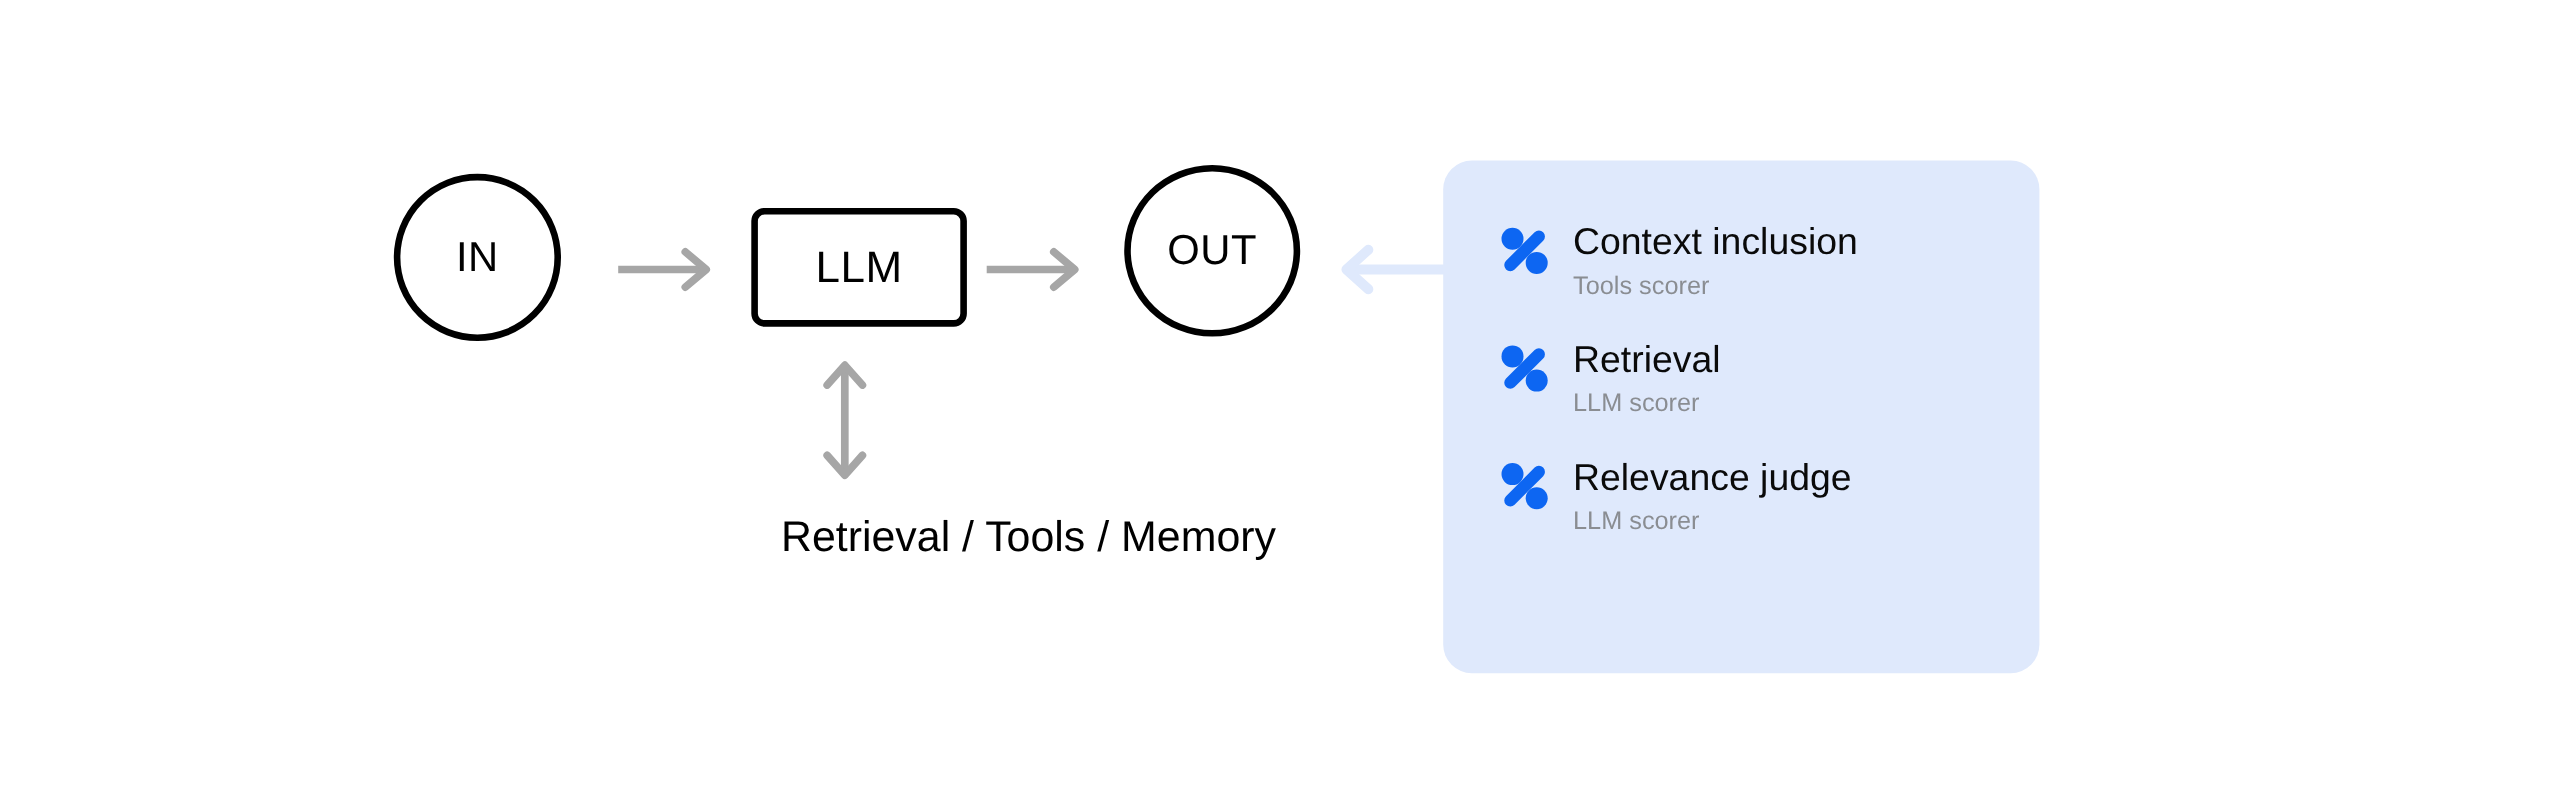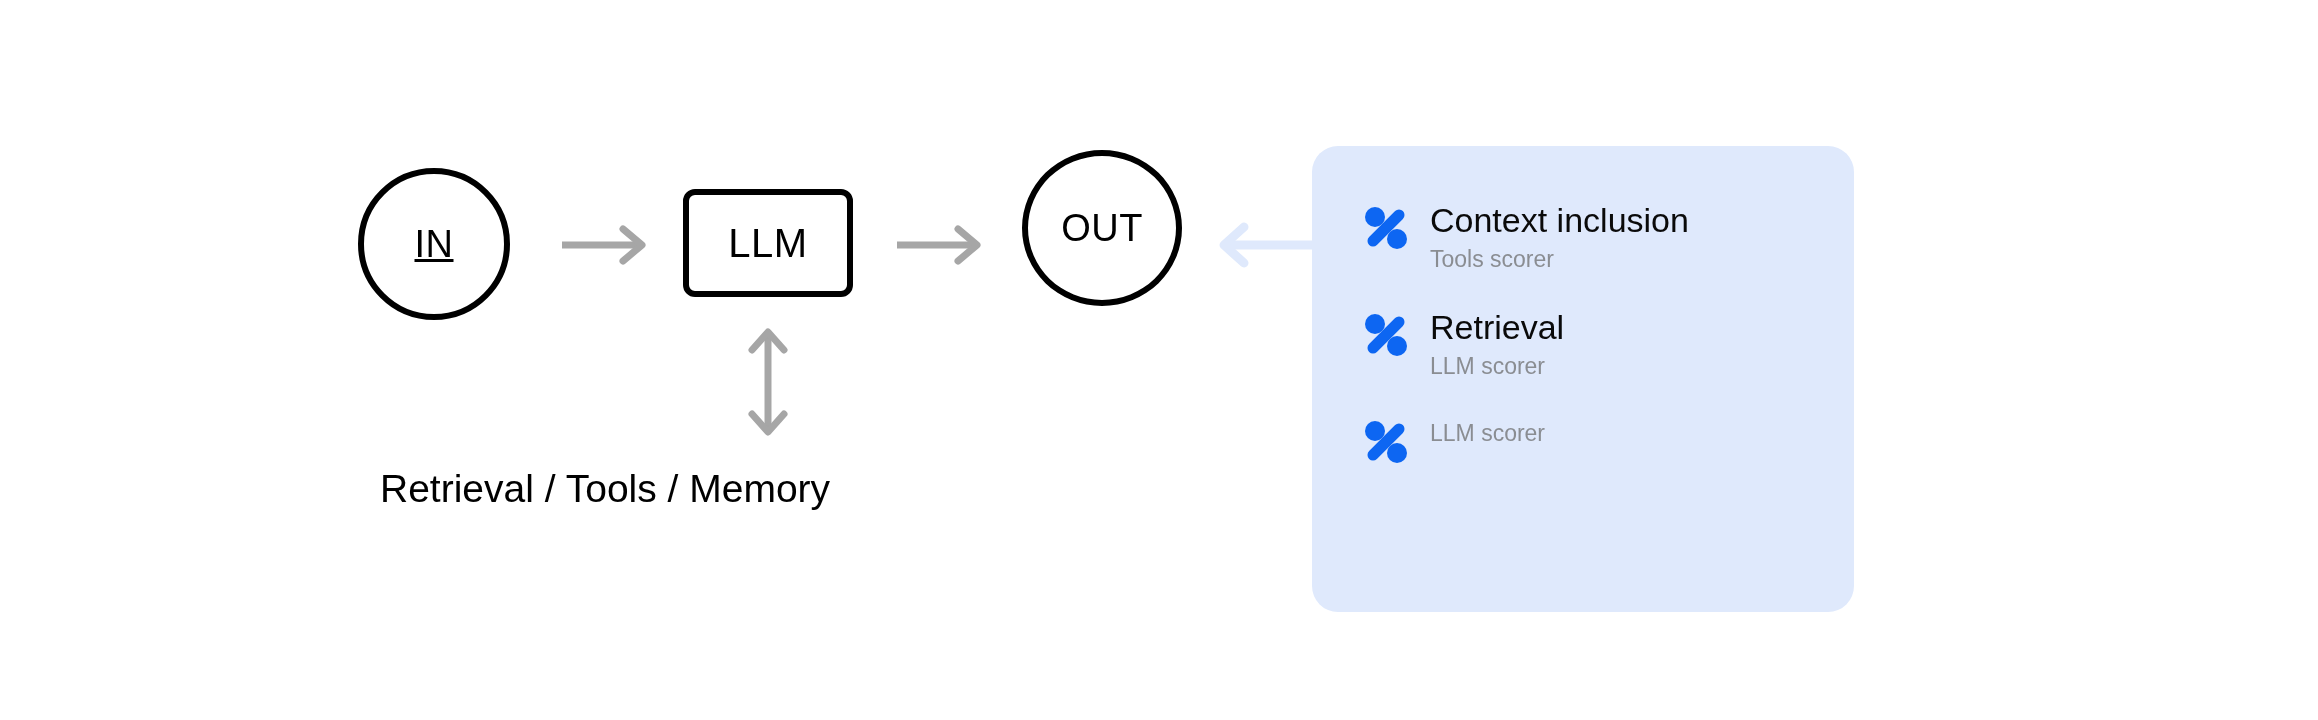--- a/index.html
+++ b/index.html
@@ -32,38 +32,37 @@
   }
   .node-circle .node-label {
     font-size: 38px;
     color: #000000;
     letter-spacing: 0.5px;
     line-height: 1;
   }
 
   #node-in {
     left: 358px;
-    top: 168px;
+    top: 158px;
     width: 152px;
     height: 152px;
-    text-decoration: underline;
   }
   #node-out {
     left: 1022px;
     top: 150px;
     width: 160px;
     height: 156px;
   }
 
   #node-llm {
     position: absolute;
     box-sizing: border-box;
     left: 683px;
     top: 189px;
-    width: 170px;
+    width: 196px;
     height: 108px;
     border: 6px solid #000000;
     border-radius: 12px;
     background: #ffffff;
     display: flex;
     align-items: center;
     justify-content: center;
   }
   #node-llm .node-label {
     font-size: 40px;
@@ -81,21 +80,21 @@
   #arrow-llm-out { left: 895px; top: 222px; }
   #arrow-llm-tools { left: 740px; top: 326px; }
   #arrow-card-out { left: 1218px; top: 218px; }
 
   
   #tools-caption {
     position: absolute;
     left: 380px;
     top: 468px;
     width: 780px;
-    text-align: left;
+    text-align: right;
     font-size: 39px;
     color: #000000;
     line-height: 1.1;
     white-space: nowrap;
   }
 
   
   #scorer-card {
     position: absolute;
     left: 1312px;
@@ -207,18 +206,19 @@
       </div>
     </div>
 
     <div class="scorer-row">
       <svg class="scorer-icon" viewBox="0 0 44 44">
         <circle cx="11" cy="11" r="10" fill="#0d66f2"></circle>
         <circle cx="33" cy="33" r="10" fill="#0d66f2"></circle>
         <line x1="9" y1="35" x2="35" y2="9" stroke="#0d66f2" stroke-width="11" stroke-linecap="round"></line>
       </svg>
       <div class="scorer-text">
+        <span class="scorer-title">Relevance judge</span>
         <span class="scorer-subtitle">LLM scorer</span>
       </div>
     </div>
 
   </div>
 </div>
 
 </body></html>

